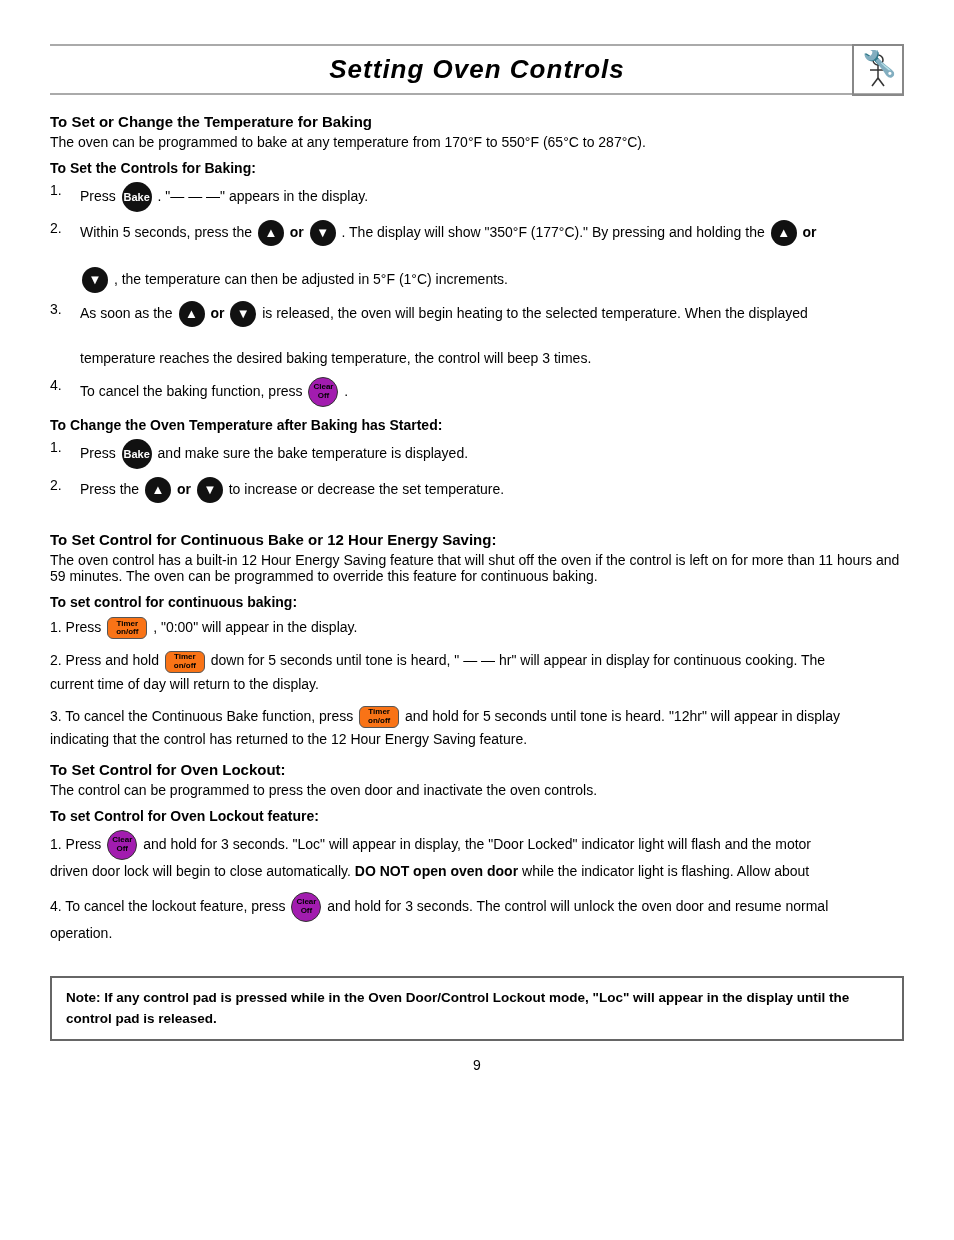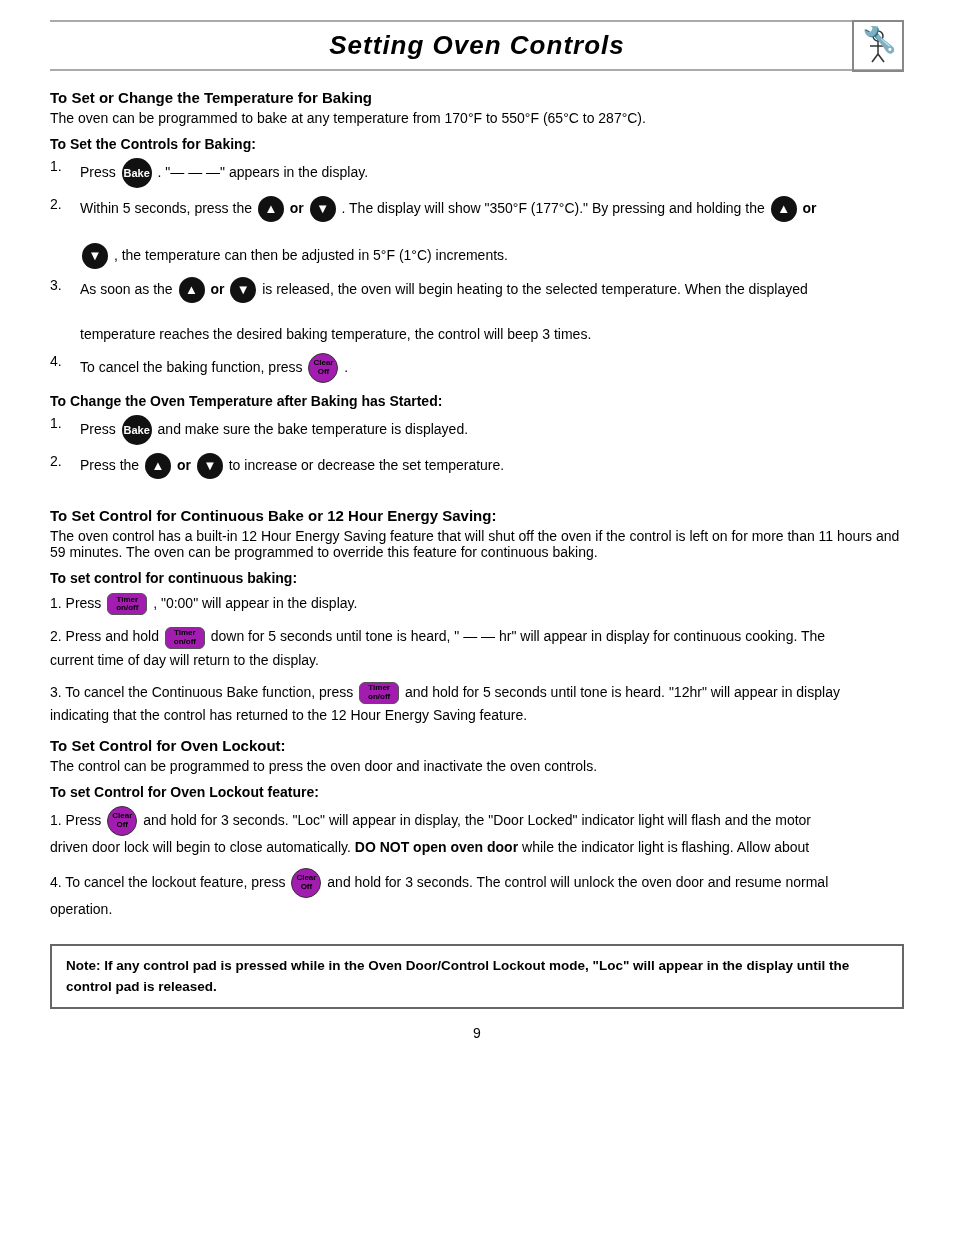--- a/index.html
+++ b/index.html
@@ -23,20 +23,21 @@
     
     .header {
       display: flex;
       align-items: center;
       justify-content: center;
       border-top: 2px solid #aaa;
       border-bottom: 2px solid #aaa;
       padding: 8px 0;
       margin-bottom: 18px;
       position: relative;
+      margin-top: 24px;
     }
 
     .header-title {
       font-size: 26px;
       font-style: italic;
       font-weight: bold;
       letter-spacing: 1px;
     }
 
     .header-icon {
@@ -162,34 +163,34 @@
       border-radius: 6px;
       width: 40px;
       height: 22px;
       font-size: 8px;
       font-weight: bold;
       vertical-align: middle;
       margin: 0 2px;
       text-align: center;
       line-height: 1.1;
       color: #000;
-      background: #a21caf;
+      background: #f97316;
     }
 
     .step-block {
       margin-bottom: 10px;
       font-size: 14px;
       line-height: 1.6;
     }
 
     
     .note-box {
       border: 2px solid #666;
       padding: 10px 14px;
-      margin-top: 24px;
+      margin-top: 32px;
       font-size: 13.5px;
       line-height: 1.5;
     }
 
     
     .page-number {
       text-align: center;
       margin-top: 16px;
       font-size: 14px;
     }

